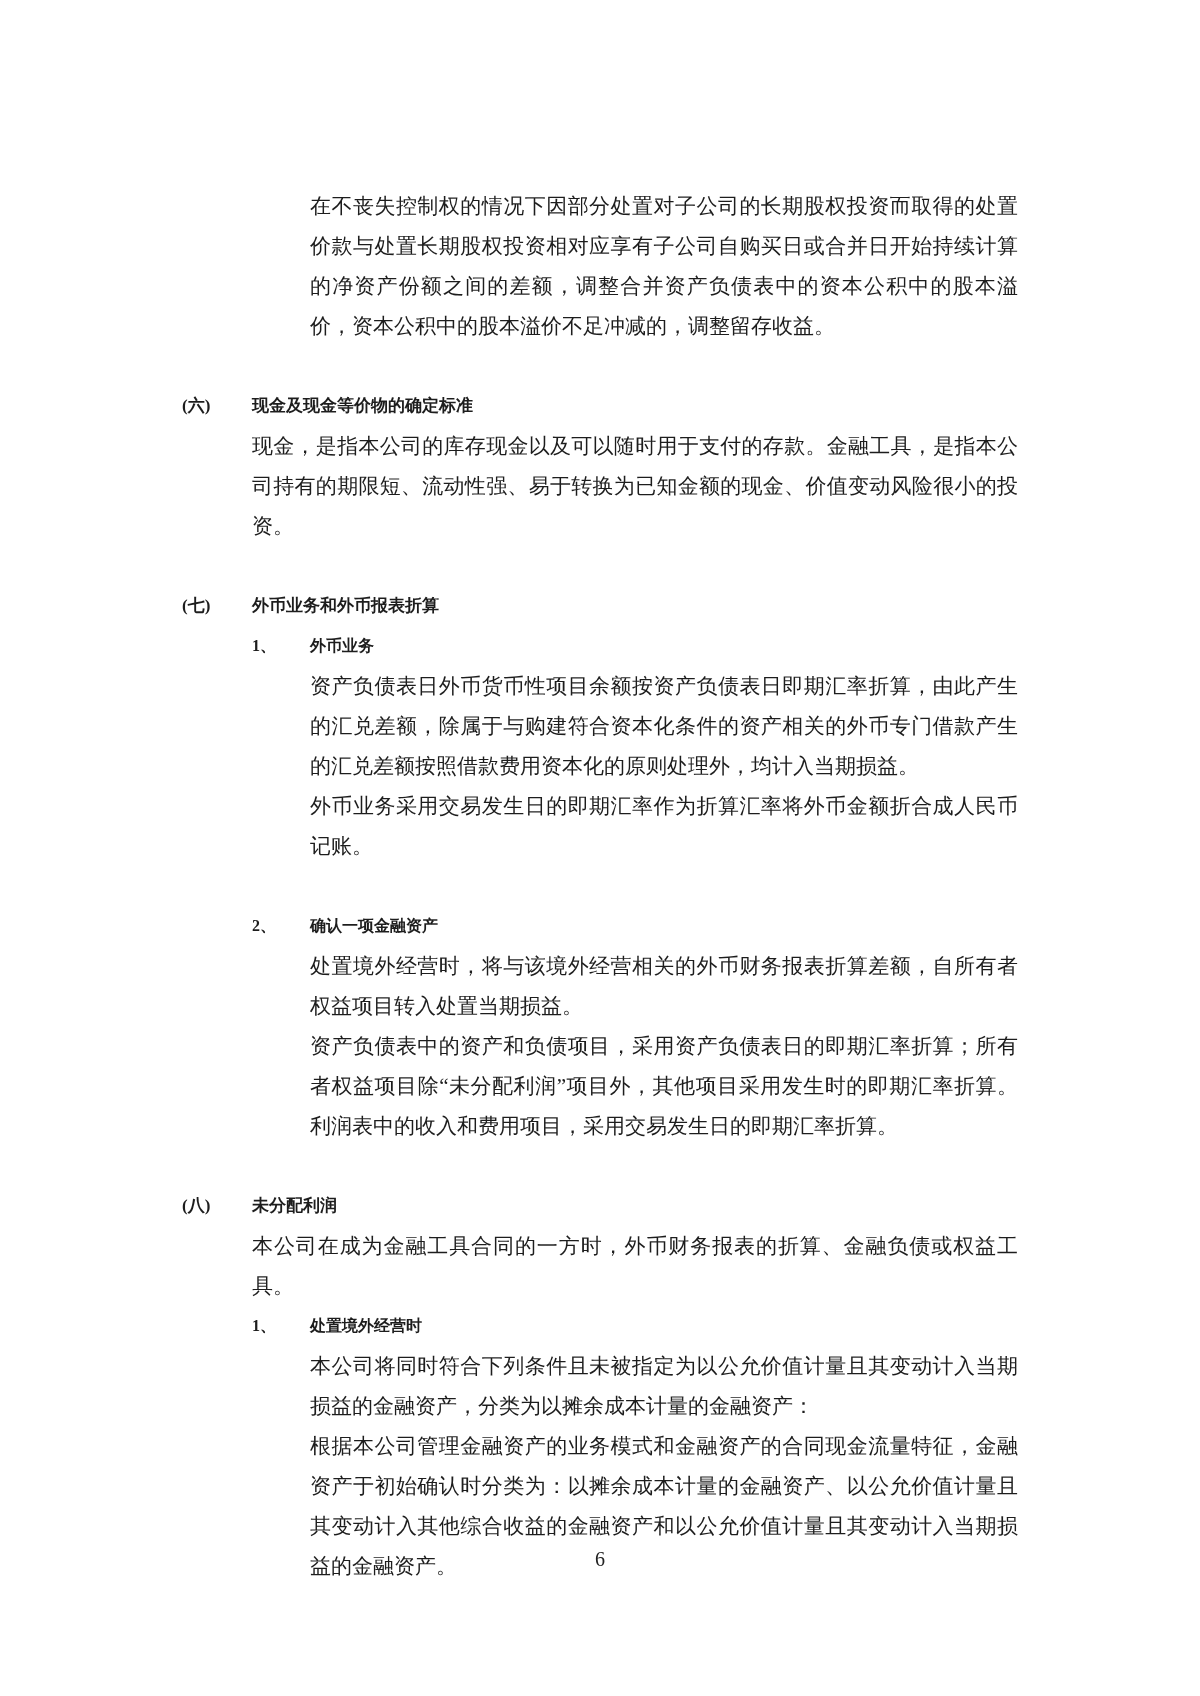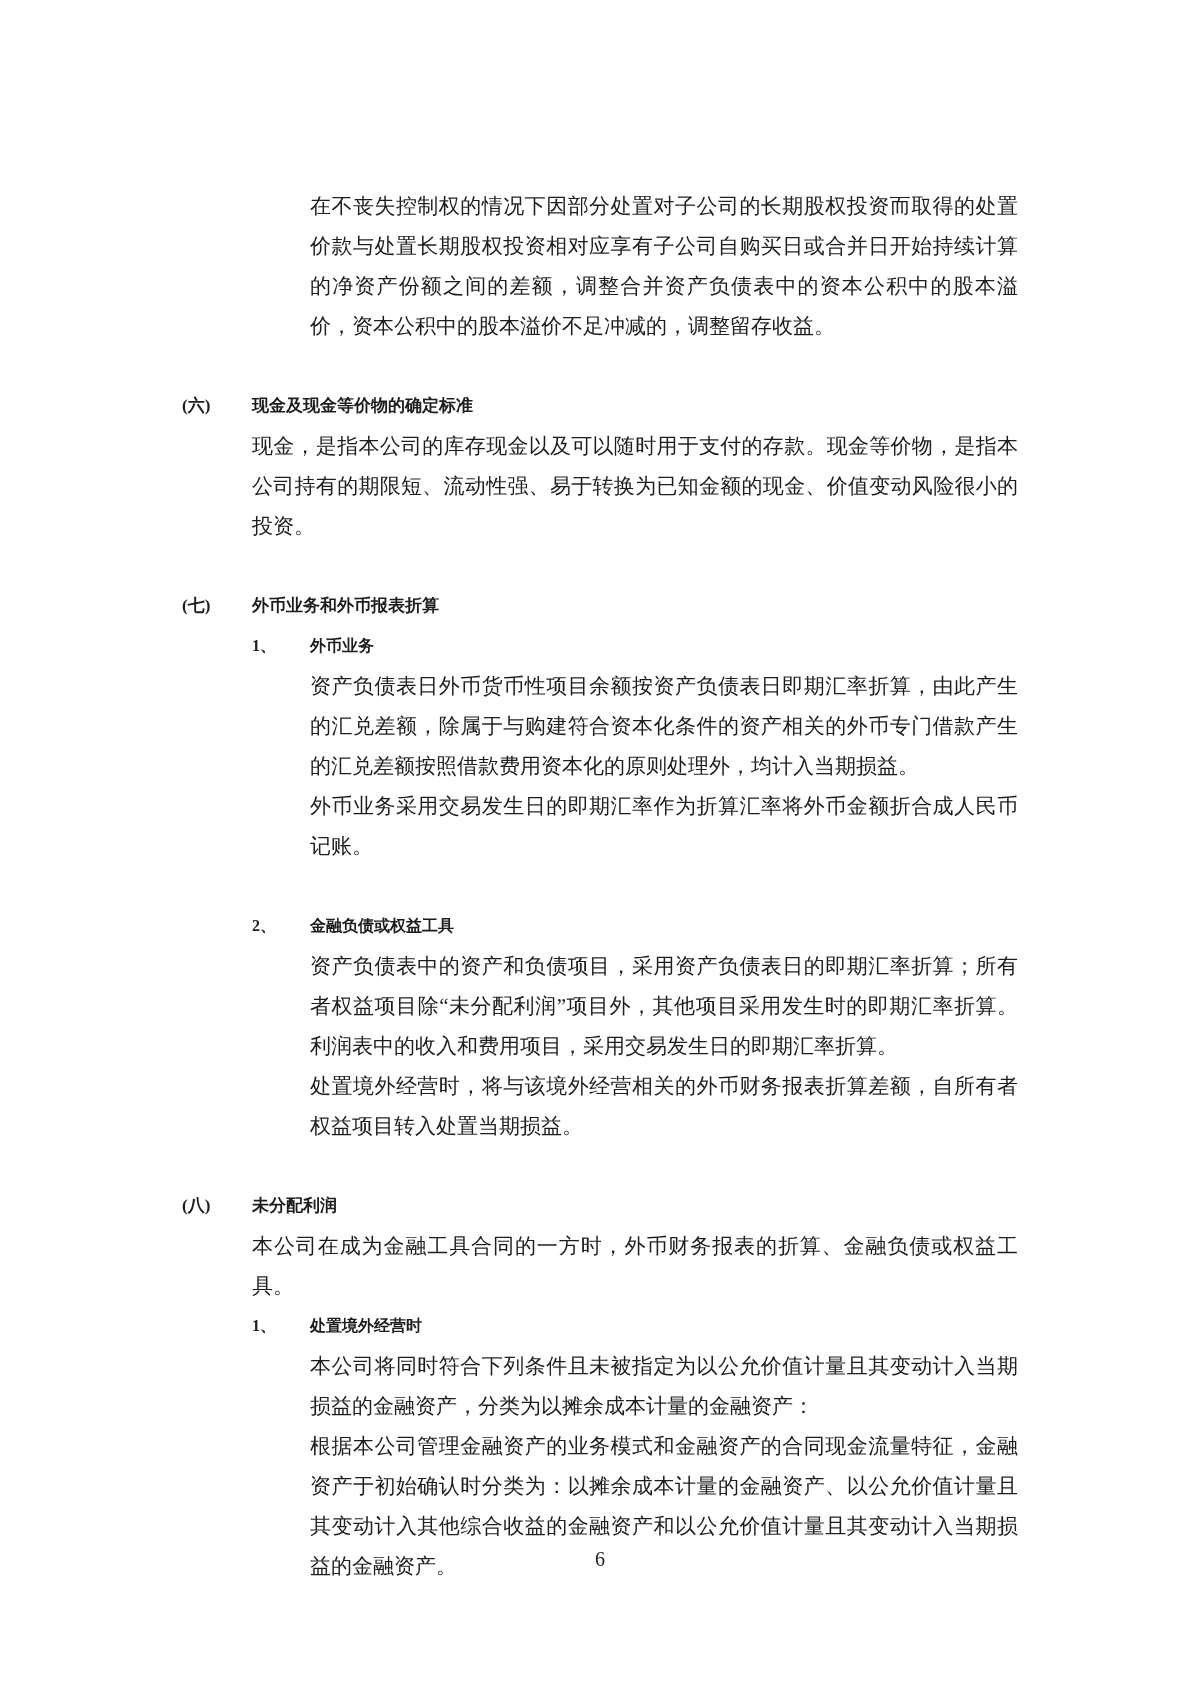--- a/index.html
+++ b/index.html
@@ -34,42 +34,42 @@
 
 <div class="page">
   <div class="content">
 
     <p class="para hang">在不丧失控制权的情况下因部分处置对子公司的长期股权投资而取得的处置价款与处置长期股权投资相对应享有子公司自购买日或合并日开始持续计算的净资产份额之间的差额，调整合并资产负债表中的资本公积中的股本溢价，资本公积中的股本溢价不足冲减的，调整留存收益。</p>
 
     <section class="section">
       <h2 class="sec-heading">
         <span class="sec-label">(六)</span><span class="sec-title">现金及现金等价物的确定标准</span>
       </h2>
-      <p class="para sec-body">现金，是指本公司的库存现金以及可以随时用于支付的存款。现金等价物，是指本公司持有的期限短、流动性强、易于转换为已知金额的现金、价值变动风险很小的投资。</p>
+      <p class="para sec-body">现金，是指本公司的库存现金以及可以随时用于支付的存款。金融工具，是指本公司持有的期限短、流动性强、易于转换为已知金额的现金、价值变动风险很小的投资。</p>
     </section>
 
     <section class="section">
       <h2 class="sec-heading">
         <span class="sec-label">(七)</span><span class="sec-title">外币业务和外币报表折算</span>
       </h2>
 
       <div class="item">
         <h3 class="item-heading">
           <span class="item-num">1、</span><span class="item-title">外币业务</span>
         </h3>
         <p class="para item-body">资产负债表日外币货币性项目余额按资产负债表日即期汇率折算，由此产生的汇兑差额，除属于与购建符合资本化条件的资产相关的外币专门借款产生的汇兑差额按照借款费用资本化的原则处理外，均计入当期损益。</p>
         <p class="para item-body">外币业务采用交易发生日的即期汇率作为折算汇率将外币金额折合成人民币记账。</p>
       </div>
 
       <div class="item gap-before">
         <h3 class="item-heading">
-          <span class="item-num">2、</span><span class="item-title">金融负债或权益工具</span>
+          <span class="item-num">2、</span><span class="item-title">确认一项金融资产</span>
         </h3>
+        <p class="para item-body">处置境外经营时，将与该境外经营相关的外币财务报表折算差额，自所有者权益项目转入处置当期损益。</p>
         <p class="para item-body">资产负债表中的资产和负债项目，采用资产负债表日的即期汇率折算；所有者权益项目除“未分配利润”项目外，其他项目采用发生时的即期汇率折算。利润表中的收入和费用项目，采用交易发生日的即期汇率折算。</p>
-        <p class="para item-body">处置境外经营时，将与该境外经营相关的外币财务报表折算差额，自所有者权益项目转入处置当期损益。</p>
       </div>
     </section>
 
     <section class="section">
       <h2 class="sec-heading">
         <span class="sec-label">(八)</span><span class="sec-title">未分配利润</span>
       </h2>
       <p class="para sec-body">本公司在成为金融工具合同的一方时，外币财务报表的折算、金融负债或权益工具。</p>
 
       <div class="item">

